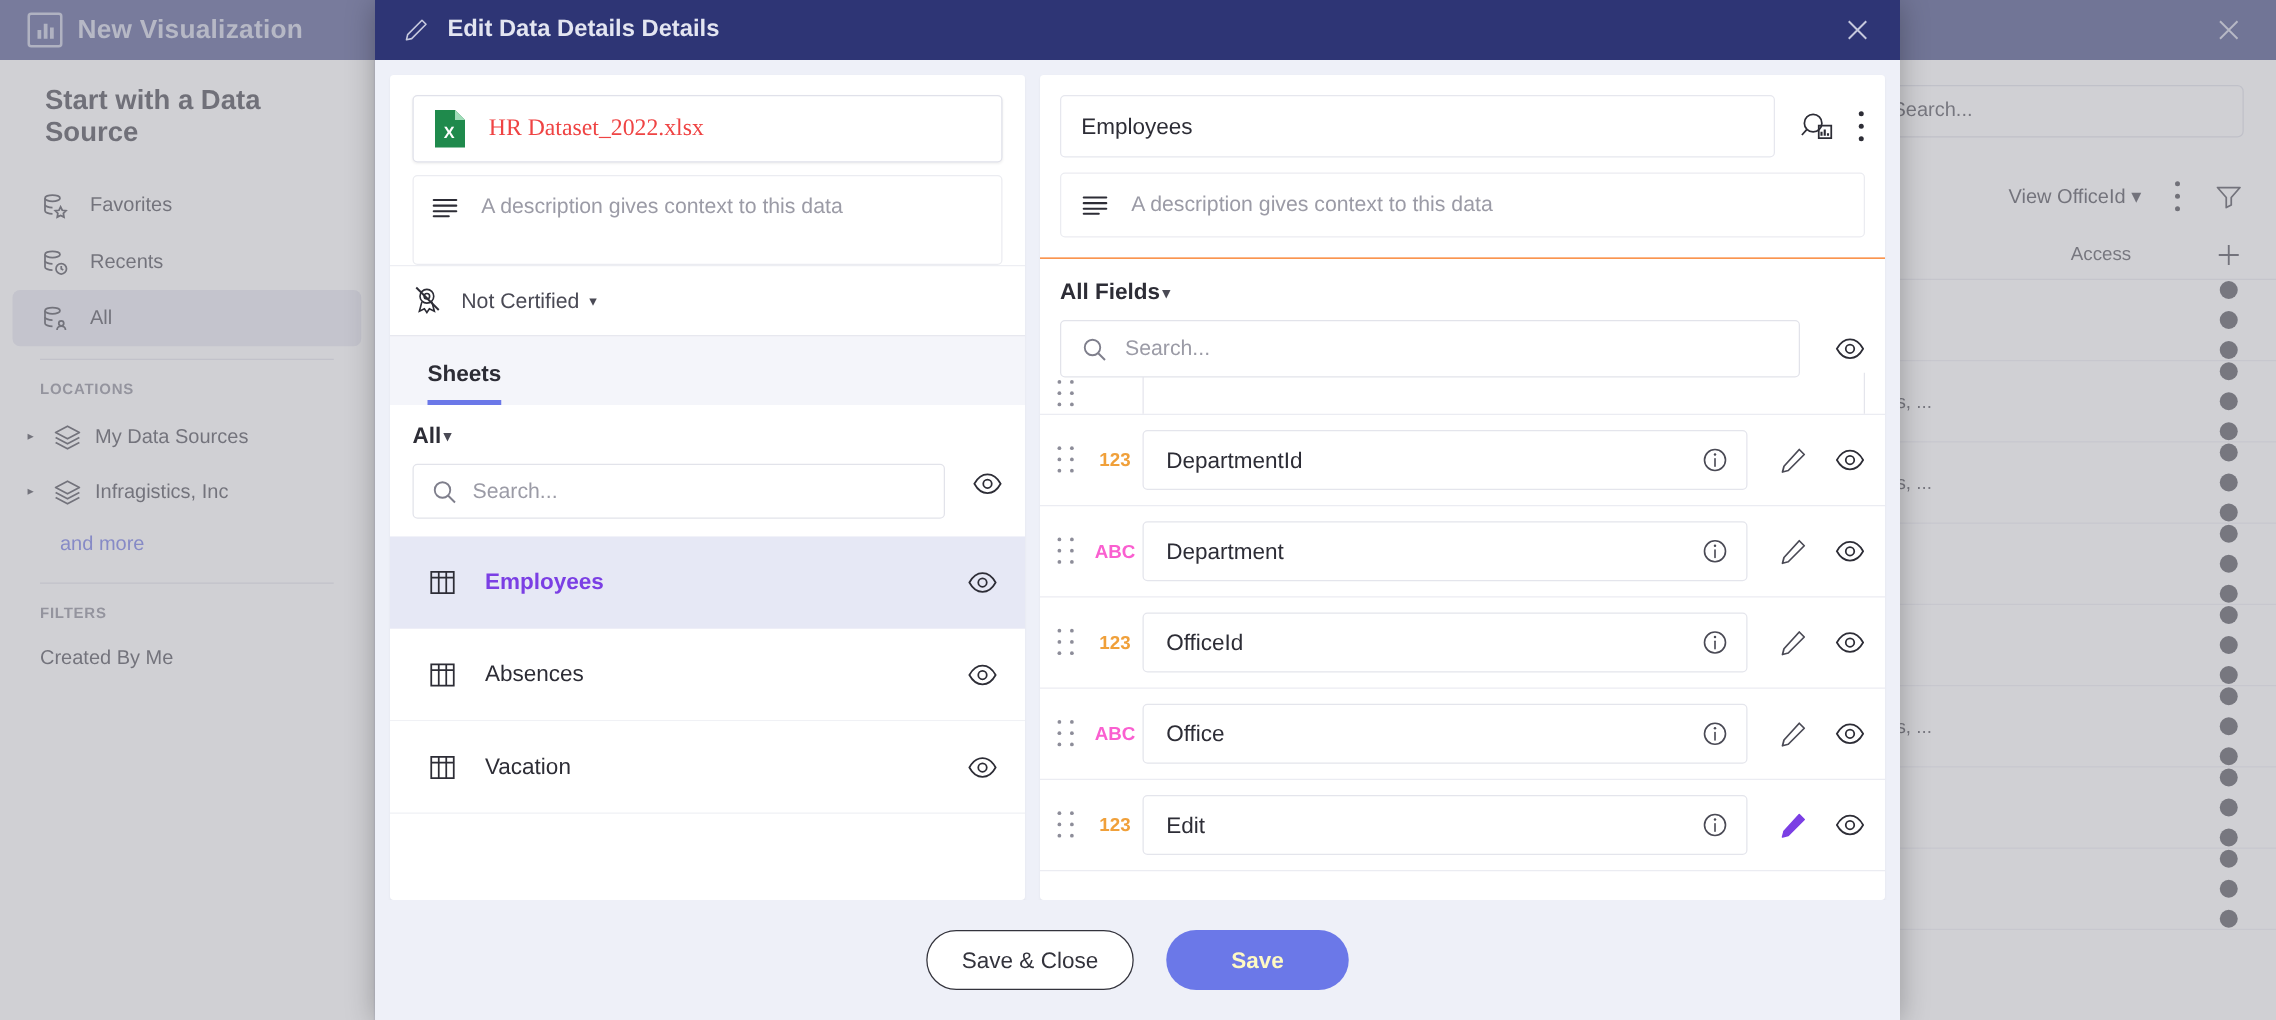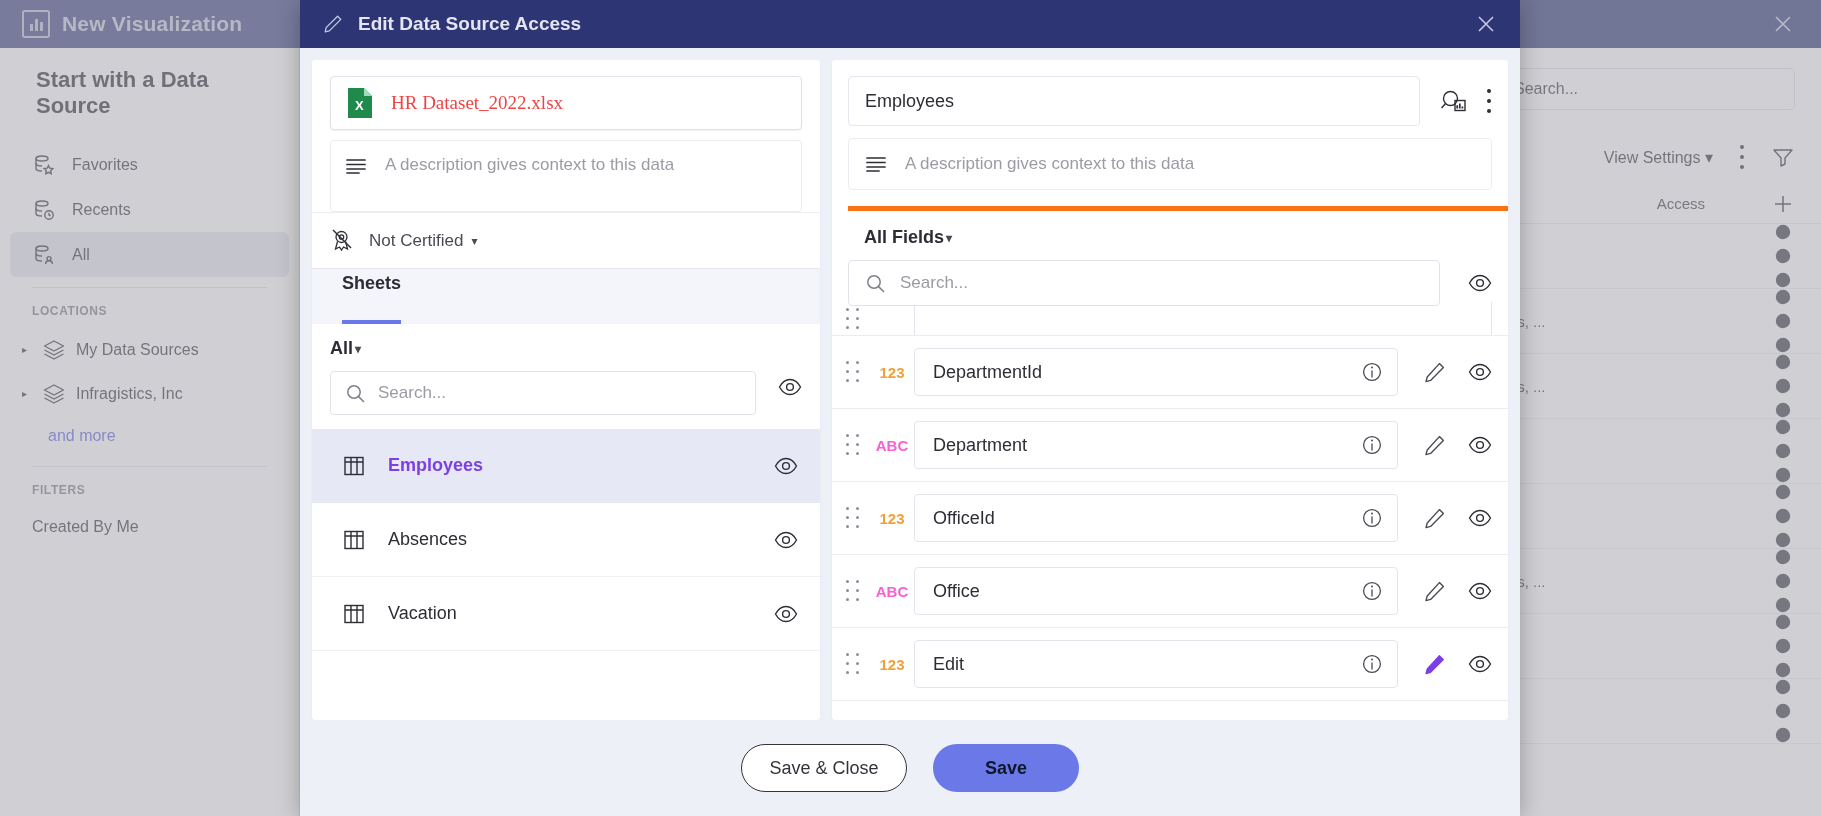--- a/index.html
+++ b/index.html
@@ -187,21 +187,21 @@
   .cert-ico { width: 25px; height: 25px; color: #2d2d36; }
   .cert-ico svg { width: 25px; height: 25px; display: block; }
   .cert-txt { font-size: 17px; color: #4a4a55; }
   .chev { font-size: 12px; color: #4a4a55; margin-left: -6px; }
 
   .tabs-bar {
     height: 56px; background: #f4f5fa; border-top: 1px solid #e7e8ef;
     display: flex; align-items: flex-end; padding-left: 30px;
   }
   .tab {
-    font-size: 18px; font-weight: bold; color: #2d2d36; padding-bottom: 26px;
+    font-size: 18px; font-weight: bold; color: #2d2d36; padding-bottom: 10px;
     border-bottom: 4px solid transparent;
   }
   .tab.active { border-bottom-color: #6b78e8; }
 
   .lp-filter {
     padding: 14px 18px 0 18px;
   }
   .filter-label { font-size: 18px; font-weight: bold; color: #2d2d36; display:flex; align-items:center; gap:8px; }
   .search-box {
     margin-top: 12px; height: 44px; border: 1px solid #e2e3ea; border-radius: 4px;
@@ -235,21 +235,21 @@
   }
   .chart-search-ico { width: 30px; height: 28px; color: #2d2d36; flex:0 0 30px;}
   .chart-search-ico svg { width: 30px; height: 28px; display:block; }
   .kebab { width: 6px; height: 24px; display:flex; flex-direction:column; justify-content:space-between; align-items:center; flex:0 0 6px;}
   .kebab span { width:4px;height:4px;border-radius:50%;background:#2d2d36;display:block;}
   .rp-desc {
     margin-top: 12px; height: 52px; border: 1px solid #ebecf1; border-radius: 4px;
     display: flex; align-items: center; padding: 0 16px;
   }
   .allfields-row {
-    padding: 16px 0 0 16px; border-top: 5px solid #f97316; margin-top: 16px; margin-left: 16px;
+    padding: 16px 0 0 16px; border-top: 1px solid #f97316; margin-top: 16px;
   }
   .rp-search-wrap { padding: 12px 16px 0 16px; display: flex; align-items: center; gap: 28px; }
   .rp-search {
     flex: 1; height: 46px; border: 1px solid #e2e3ea; border-radius: 4px;
     display: flex; align-items: center; padding: 0 16px; gap: 14px;
     background: #fff; position: relative; z-index: 2;
   }
 
   .fields-list { flex: 1; overflow: hidden; position: relative; margin-top: -4px; }
   .field-row {
@@ -281,21 +281,21 @@
 
   .modal-footer {
     height: 96px; flex: 0 0 96px; display: flex; align-items: center;
     justify-content: center; gap: 26px; background: #eef0f8;
   }
   .btn {
     height: 48px; border-radius: 26px; display: flex; align-items: center;
     justify-content: center; font-size: 18px; cursor: pointer; text-align: right;
   }
   .btn-secondary { width: 166px; border: 1px solid #33333c; color: #33333c; background: #fff; }
-  .btn-primary { width: 146px; background: #6b78e8; color: #0f172a; font-weight: bold; border: none; }
+  .btn-primary { width: 146px; background: #6b78e8; color: #fef9c3; font-weight: bold; border: none; }
 </style>
 </head>
 <body>
 
 <div id="app-root">
 
   <div class="app-topbar">
     <div class="topbar-left">
       <div class="topbar-logo">
           <i></i>
@@ -386,21 +386,21 @@
       <div class="bg-filter">Created By Me</div>
     </div>
   </div>
 
   <div class="bg-content">
     <div class="bg-toolbar">
       <div class="bg-search">Search...</div>
     </div>
     <div class="bg-subtoolbar">
       <span>
-        <span>View Settings</span>
+        <span>View OfficeId</span>
         <span> ▾</span>
       </span>
       <span class="kebab">
           <span></span>
           <span></span>
           <span></span>
         </span>
       <span class="icn24">
         <svg viewBox="0 0 24 24" fill="none" stroke="currentColor" stroke-width="1.4" stroke-linejoin="round">
             <path d="M3 5h18l-7 8v6l-4 2v-8z"></path>
@@ -556,21 +556,21 @@
 </div>
 
 <div class="modal">
 
   <div class="modal-header">
     <span class="mh-pencil">
       <svg viewBox="0 0 24 24" fill="none" stroke="currentColor" stroke-width="1.4" stroke-linejoin="round">
         <path d="M17 3.5l3.5 3.5L8 19.5 3.5 20.5 4.5 16z"></path>
       </svg>
     </span>
-    <span class="mh-title">Edit Data Source Access</span>
+    <span class="mh-title">Edit Data Details Details</span>
     <span class="mh-close">
       <svg viewBox="0 0 24 24" fill="none" stroke="currentColor" stroke-width="1.6">
           <path d="M5 5 L19 19 M19 5 L5 19"></path>
         </svg>
     </span>
   </div>
 
   <div class="modal-body">
 
     <div class="pane pane-left">

